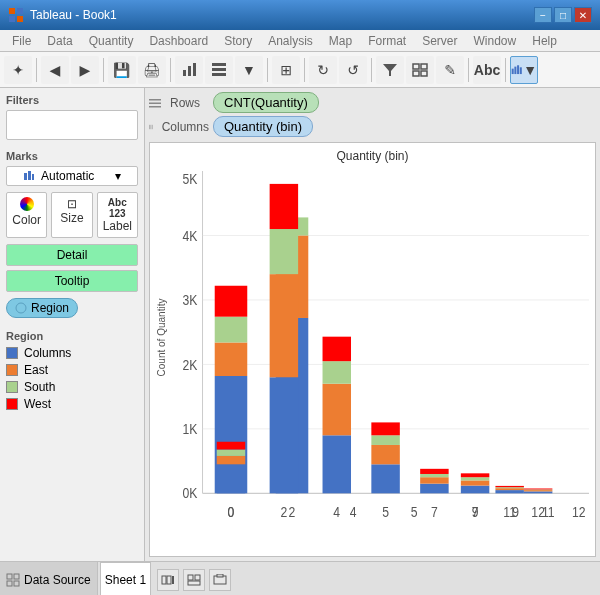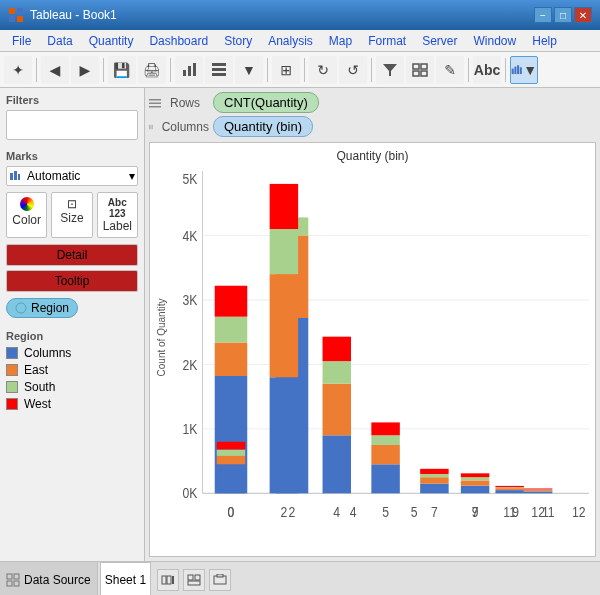--- a/index.html
+++ b/index.html
@@ -34,21 +34,21 @@
       height: 22px;
       background: #f0f0f0;
       border-bottom: 1px solid #c0c0c0;
       display: flex;
       align-items: center;
       padding: 0 4px;
     }
     .menu-item {
       padding: 2px 8px;
       cursor: pointer;
-      color: #1d4ed8;
+      color: #737373;
     }
 
     
     .toolbar {
       height: 36px;
       background: #f5f5f5;
       border-bottom: 1px solid #c0c0c0;
       display: flex;
       align-items: center;
       padding: 2px 4px;
@@ -92,41 +92,41 @@
     .panel-box {
       min-height: 30px;
       background: white;
       border: 1px solid #c0c0c0;
       border-radius: 2px;
     }
     .marks-section { }
     .marks-dropdown {
       display: flex; align-items: center;
       background: white; border: 1px solid #c0c0c0;
-      border-radius: 2px; padding: 2px 2px;
+      border-radius: 2px; padding: 2px 16px;
       cursor: pointer; margin-bottom: 6px;
       gap: 6px;
     }
     .marks-buttons {
       display: flex; gap: 4px; margin-bottom: 6px;
     }
     .marks-btn {
       flex: 1;
       background: white;
       border: 1px solid #c0c0c0;
       border-radius: 2px;
       padding: 4px 2px;
       text-align: center;
       cursor: pointer;
       font-size: 10px;
       color: #333;
     }
     .marks-btn-wide {
       width: 100%;
-      background: #b91c1c;
+      background: #86efac;
       border: 1px solid #c0c0c0;
       border-radius: 2px;
       padding: 3px;
       text-align: center;
       cursor: pointer;
       margin-bottom: 4px;
     }
     .region-pill {
       background: #7ec8e3;
       border: 1px solid #5aa0c0;

